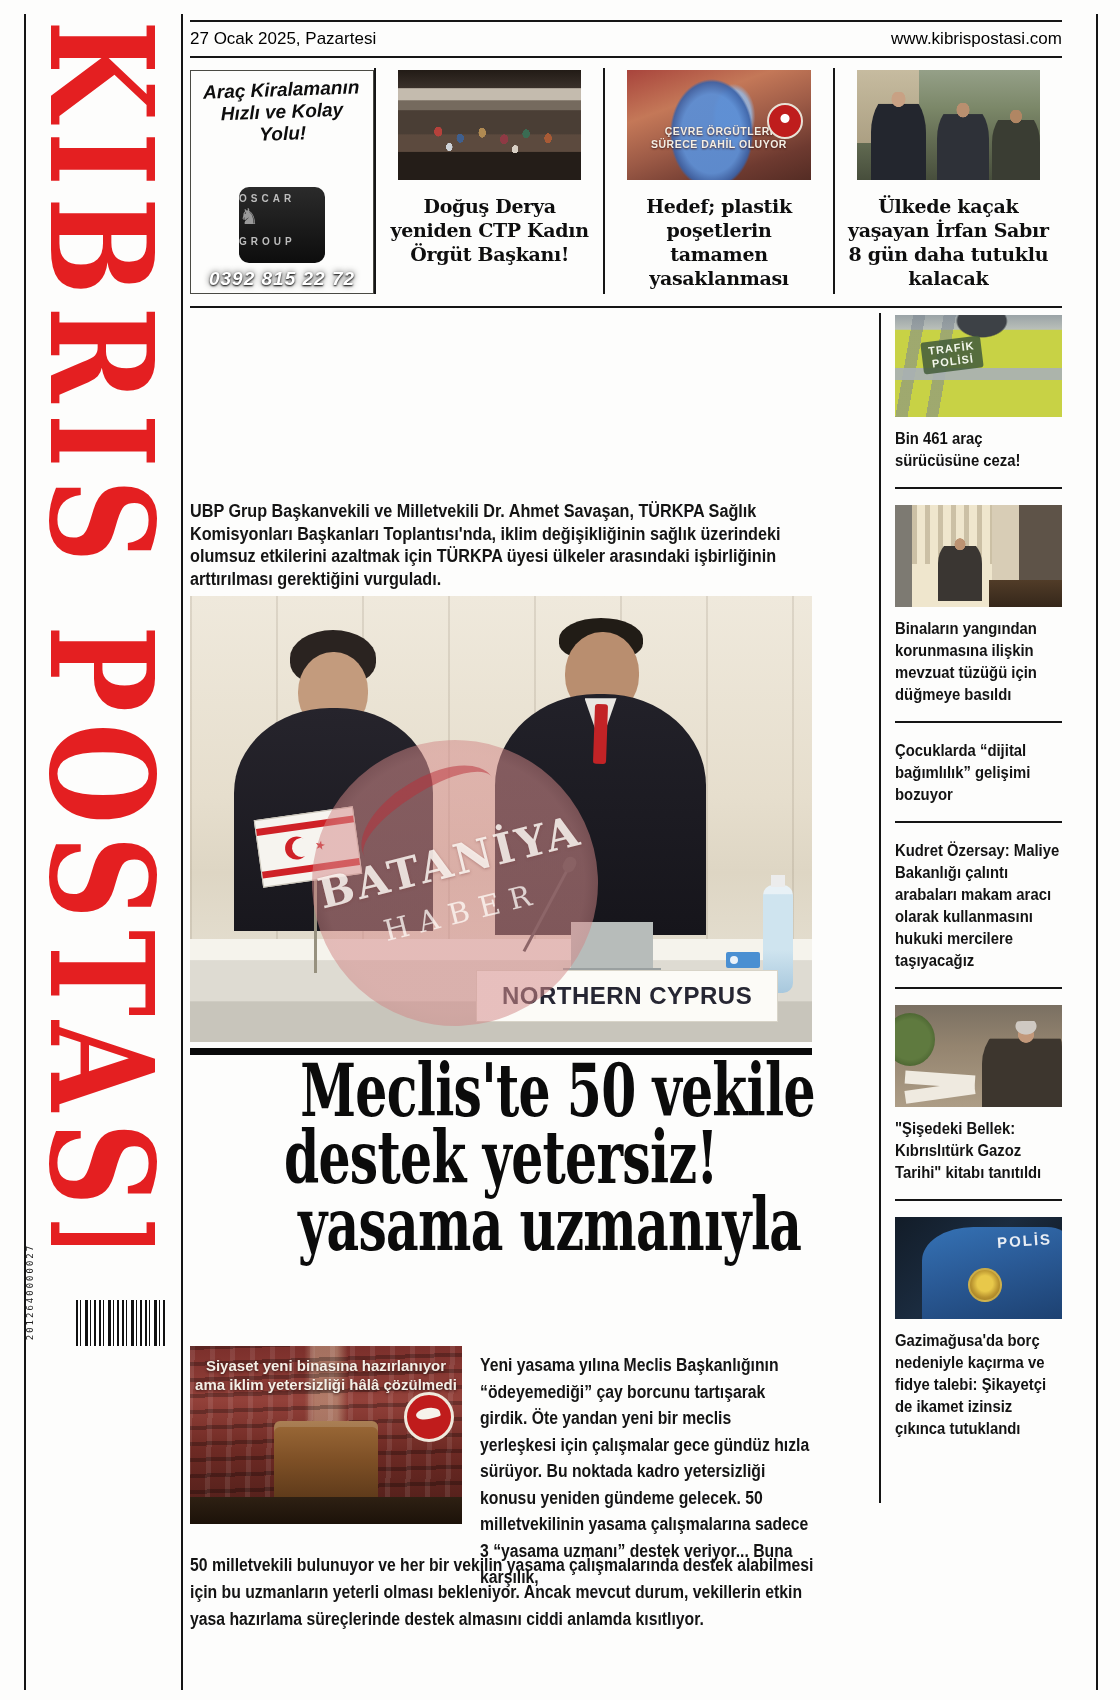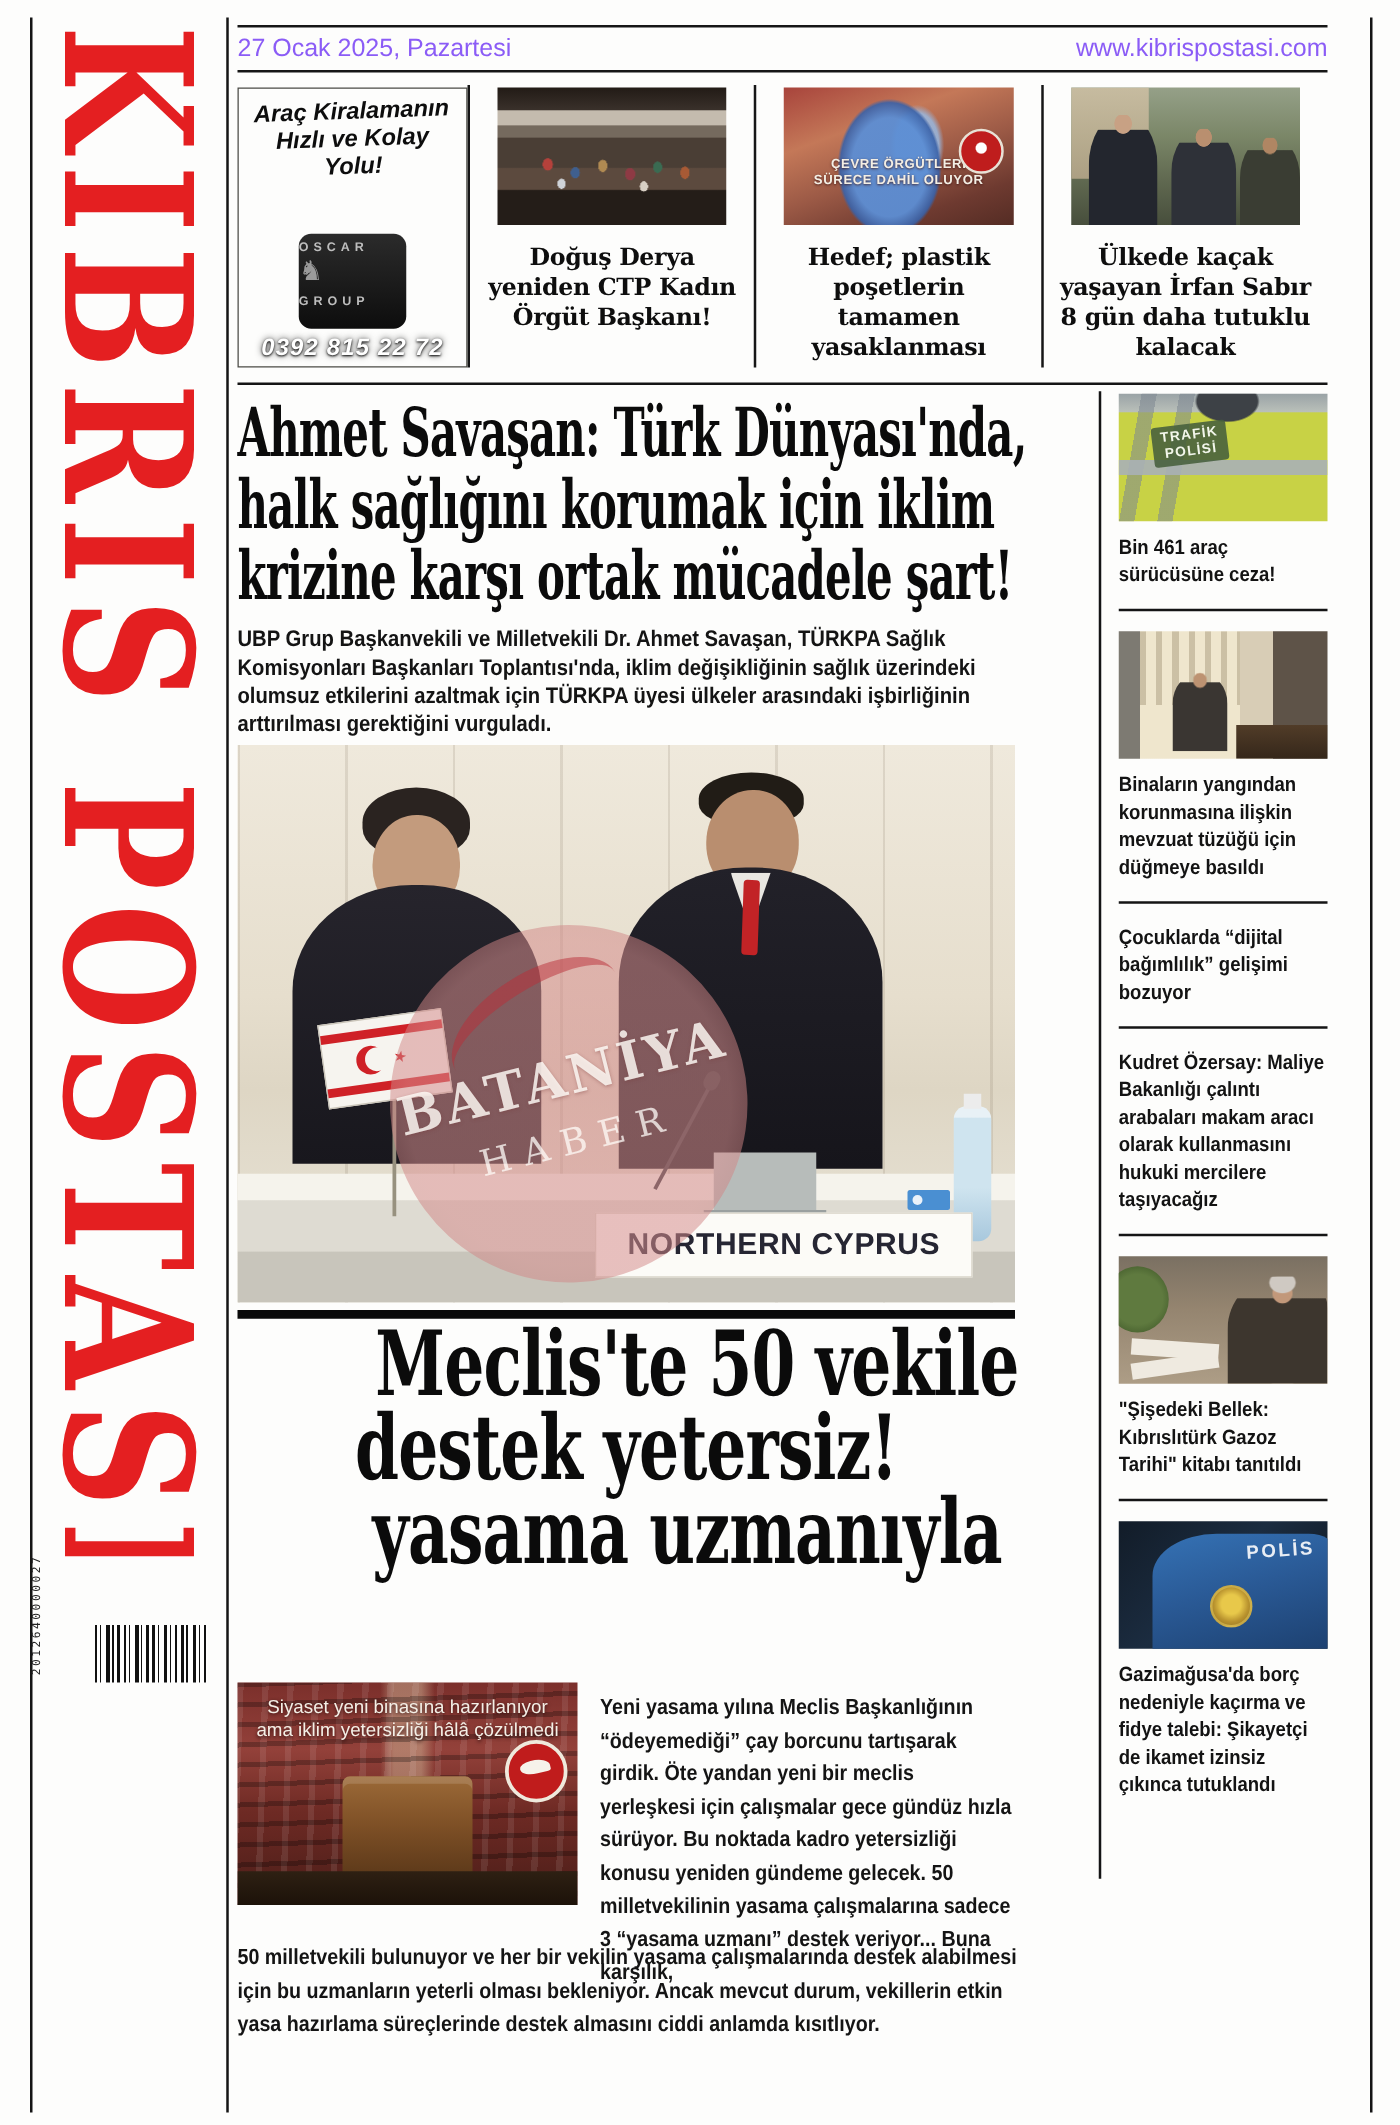--- a/index.html
+++ b/index.html
@@ -15,21 +15,21 @@
     letter-spacing:11px;color:#e41f21;transform:scaleX(1.22);transform-origin:left top;}
   #barcode-num{left:-29px;top:1287px;width:118px;text-align:center;
     font-family:"DejaVu Sans Mono",monospace;font-size:9px;letter-spacing:2px;color:#222;
     transform:rotate(-90deg);}
   #barcode{left:76px;top:1300px;width:90px;height:46px;background:#fff;
     background-image:repeating-linear-gradient(90deg,#111 0 2px,#fff 2px 4px,#111 4px 5px,#fff 5px 9px,#111 9px 12px,#fff 12px 14px,#111 14px 15px,#fff 15px 18px,#111 18px 20px,#fff 20px 23px);}
 
   
   #topbar{left:190px;top:20px;width:872px;height:34px;display:flex;justify-content:space-between;
     align-items:center;border-top:2px solid #161616;border-bottom:2px solid #161616;
-    font-size:20px;color:#8b5cf6;}
+    font-size:17px;color:#000000;}
 
   
   #topstrip{left:190px;top:62px;width:872px;height:238px;display:flex;}
   .tdiv{width:2px;background:#161616;margin:6px 0;}
   .adbox{width:182px;height:222px;margin-top:8px;border:1px solid #4a4a44;position:relative;overflow:hidden;
     background:
       radial-gradient(80px 46px at 14% 40%,rgba(30,25,20,.85) 0 55%,transparent 60%),
       radial-gradient(70px 40px at 72% 52%,rgba(245,225,200,.6) 0 50%,transparent 60%),
       linear-gradient(180deg,#f0ead e0,#efe9dd 0%,#e9dfcf 26%,#dcb28a 40%,#c07a45 55%,#a8876b 68%,#8c8c84 80%,#2e2d29 100%);}
   .ad-head{margin:8px 6px 0;font-weight:bold;font-style:italic;font-size:19px;line-height:22px;
@@ -152,21 +152,21 @@
     linear-gradient(90deg,transparent 0 42%,rgba(214,192,160,.45) 46% 54%,transparent 58%),
     linear-gradient(180deg,#7b2f2b 0%,#93413a 30%,#6e2a24 58%,#4a1d18 100%);}
   #inset::before{content:"";position:absolute;inset:0;background:
     repeating-linear-gradient(178deg,rgba(0,0,0,.26) 0 4px,transparent 4px 16px),
     repeating-linear-gradient(92deg,rgba(255,255,255,.09) 0 5px,transparent 5px 20px);}
   .podium{position:absolute;left:31%;bottom:14%;width:38%;height:44%;border-radius:6px 6px 0 0;
     background:linear-gradient(180deg,#9c6a38 0%,#7e5026 50%,#5e3a1a 100%);
     box-shadow:inset 0 6px 0 rgba(255,255,255,.14);}
   .frontdesk{position:absolute;left:0;right:0;bottom:0;height:15%;
     background:linear-gradient(180deg,#2e2013,#1c1209);}
-  .in-cap{position:absolute;top:10px;left:0;right:0;text-align:center;color:#f4efe6;font-weight:normal;
+  .in-cap{position:absolute;top:10px;left:0;right:0;text-align:center;color:#f4efe6;font-weight:bold;
     font-size:15px;line-height:19px;text-shadow:0 1px 3px rgba(40,10,10,.9);z-index:2;}
   .in-badge{position:absolute;right:8px;top:46px;width:44px;height:44px;border-radius:50%;
     background:#c01c1c;border:3px solid #efe9dc;z-index:2;}
   .in-badge::before{content:"";position:absolute;left:9px;top:13px;width:24px;height:11px;
     background:#f6f2ea;border-radius:60% 90% 20% 80%;transform:rotate(-14deg);}
 
   #bodycol{left:480px;top:1352px;width:368px;font-weight:bold;font-size:17.5px;line-height:26.5px;
     transform:scaleX(.9);transform-origin:left top;color:#141414;}
   #bodyfull{left:190px;top:1552px;width:694px;font-weight:bold;font-size:17.5px;line-height:27px;
     transform:scaleX(.9);transform-origin:left top;color:#141414;}
@@ -269,25 +269,20 @@
         <i class="sil m1"></i>
         <i class="sil m2"></i>
         <i class="sil m3"></i>
       </div>
       <div class="tcap">Ülkede kaçak yaşayan İrfan Sabır 8 gün daha tutuklu kalacak</div>
     </div>
   </div>
 
   <div class="hline" style="left:190px;top:306px;width:872px;height:2px;"></div>
 
-  <div class="abs" id="h1">
-    <div class="h1line">Ahmet Savaşan: Türk Dünyası'nda,</div>
-    <div class="h1line">halk sağlığını korumak için iklim</div>
-    <div class="h1line">krizine karşı ortak mücadele şart!</div>
-  </div>
   <div class="abs" id="standfirst">UBP Grup Başkanvekili ve Milletvekili Dr. Ahmet Savaşan, TÜRKPA Sağlık Komisyonları Başkanları Toplantısı'nda, iklim değişikliğinin sağlık üzerindeki olumsuz etkilerini azaltmak için TÜRKPA üyesi ülkeler arasındaki işbirliğinin arttırılması gerektiğini vurguladı.</div>
 
   <div class="abs" id="mainphoto">
     <div class="hair-l"></div>
     <div class="head head-l"></div>
     <div class="off off-l"></div>
     <div class="hair-r"></div>
     <div class="head head-r"></div>
     <div class="off off-r"></div>
     <div class="desk"></div>

